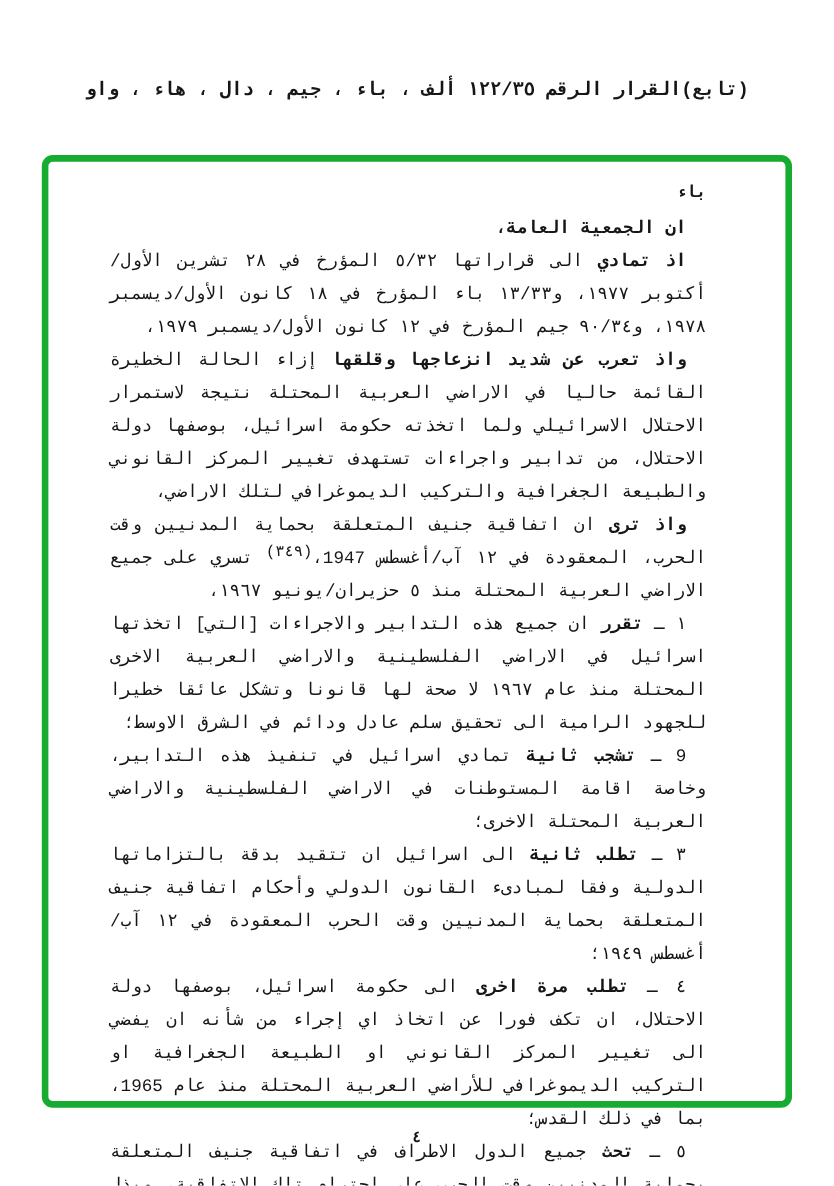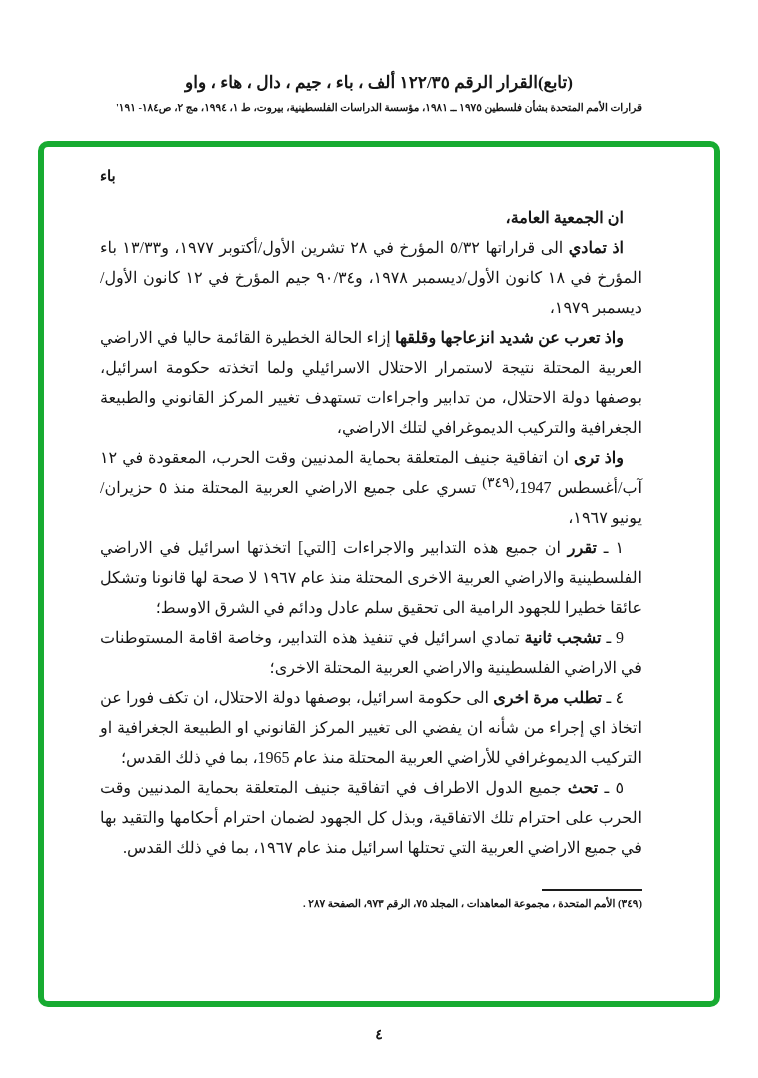--- a/index.html
+++ b/index.html
@@ -1,20 +1,20 @@
 <!DOCTYPE html>
 <html lang="ar"><head>
 <meta charset="utf-8">
 <style>
   html,body{margin:0;padding:0;background:#ffffff;}
   .page{
     position:relative;
     width:758px;height:1078px;
     background:#ffffff;
-    font-family:Liberation Serif, serif;
+    font-family:Liberation Mono, monospace;
     color:#161616;
     overflow:hidden;
   }
   
   .page-header{
     position:absolute;top:72px;left:0;width:758px;
     text-align:center;direction:rtl;
   }
   .doc-title{
     font-size:17px;font-weight:bold;letter-spacing:0;
@@ -34,24 +34,24 @@
     background:#ffffff;
   }
   .doc-body{
     margin:14px 72px 0 56px;
     direction:rtl;
     text-align:justify;
     font-size:16px;
     line-height:30px;
   }
   .section-heading{
-    text-align:left;
+    text-align:right;
     font-weight:bold;
     font-size:15px;
-    margin-bottom:12px;
+    margin-bottom:2px;
   }
   .para{margin:0;text-indent:18px;}
   .bold{font-weight:bold;}
   .preamble-intro{font-weight:bold;margin:0;text-indent:18px;}
   sup.fn-ref{font-size:14px;line-height:0;}
   
   .footnote{margin-top:26px;direction:rtl;}
   .footnote-rule{
     width:100px;height:2px;background:#1c1c1c;
     margin-bottom:6px;
@@ -66,21 +66,20 @@
     text-align:center;font-size:14px;font-weight:bold;
   }
 </style>
 </head>
 <body>
 
 <div class="page">
 
   <div class="page-header">
     <div class="doc-title">(تابع)القرار الرقم ١٢٢/٣٥ ألف ، باء ، جيم ، دال ، هاء ، واو</div>
-    <div class="doc-subtitle">قرارات الأمم المتحدة بشأن فلسطين ١٩٧٥ ــ ١٩٨١، مؤسسة الدراسات الفلسطينية، بيروت، ط ١، ١٩٩٤، مج ٢، ص١٨٤- ١٩١'</div>
   </div>
 
   <div class="doc-frame">
     <div class="doc-body">
 
       <div class="section-heading">باء</div>
 
       <p class="preamble-intro">ان الجمعية العامة،</p>
 
       <p class="para">
@@ -104,20 +103,25 @@
         <span class="bold">تقرر</span>
         <span>ان جميع هذه التدابير والاجراءات [التي] اتخذتها اسرائيل في الاراضي الفلسطينية والاراضي العربية الاخرى المحتلة منذ عام ١٩٦٧ لا صحة لها قانونا وتشكل عائقا خطيرا للجهود الرامية الى تحقيق سلم عادل ودائم في الشرق الاوسط؛</span>
       </p>
 
       <p class="para">
         <span>9 ـ</span>
         <span class="bold">تشجب ثانية</span>
         <span>تمادي اسرائيل في تنفيذ هذه التدابير، وخاصة اقامة المستوطنات في الاراضي الفلسطينية والاراضي العربية المحتلة الاخرى؛</span>
       </p>
 
+      <p class="para">
+        <span>٣ ـ</span>
+        <span class="bold">تطلب ثانية</span>
+        <span>الى اسرائيل ان تتقيد بدقة بالتزاماتها الدولية وفقا لمبادىء القانون الدولي وأحكام اتفاقية جنيف المتعلقة بحماية المدنيين وقت الحرب المعقودة في ١٢ آب/أغسطس ١٩٤٩؛</span>
+      </p>
 
       <p class="para">
         <span>٤ ـ</span>
         <span class="bold">تطلب مرة اخرى</span>
         <span>الى حكومة اسرائيل، بوصفها دولة الاحتلال، ان تكف فورا عن اتخاذ اي إجراء من شأنه ان يفضي الى تغيير المركز القانوني او الطبيعة الجغرافية او التركيب الديموغرافي للأراضي العربية المحتلة منذ عام 1965، بما في ذلك القدس؛</span>
       </p>
 
       <p class="para">
         <span>٥ ـ</span>
         <span class="bold">تحث</span>

